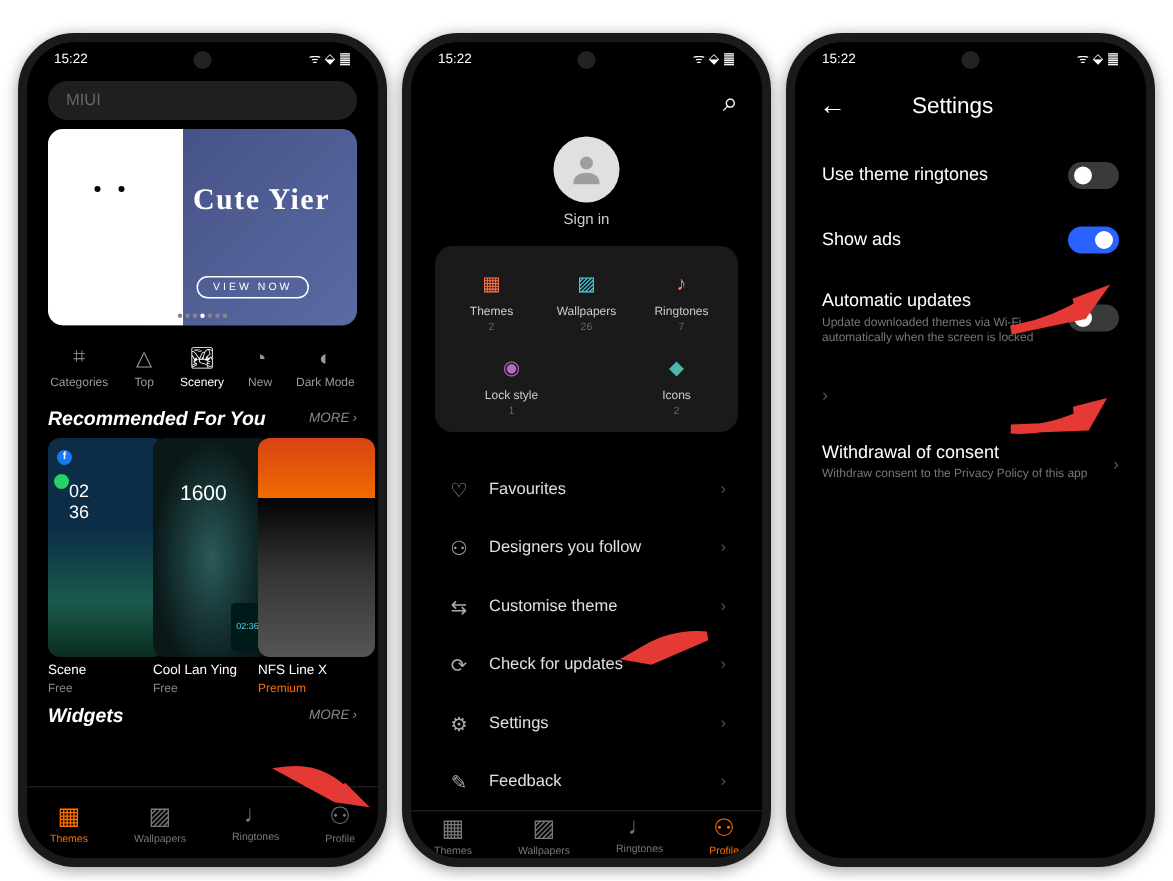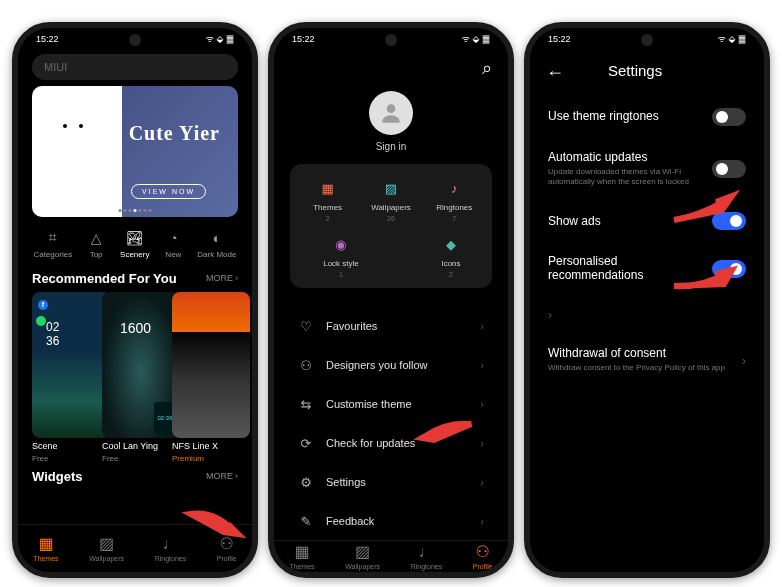--- a/index.html
+++ b/index.html
@@ -89,21 +89,21 @@
 .dots span { width:3px;height:3px;background:#888;border-radius:50%; }
 .dots span.on{background:#fff}
 .tab-row {
   display: flex; justify-content: space-around;
   padding: 6px 8px 10px;
 }
 .tab-item { display:flex; flex-direction:column; align-items:center; gap:3px; color:#999; font-size:8px; }
 .tab-item.active { color:#fff; }
 .tab-icon { width:18px; height:18px; display:flex;align-items:center;justify-content:center;font-size:14px; }
 .tab-item.active .tab-icon { filter: brightness(1.2); }
-.sec-head { display:flex;justify-content:space-between;align-items:center;padding:2px 14px 6px; }
+.sec-head { display:flex;justify-content:space-between;align-items:center;padding:2px 14px 6px;font-style:italic; }
 .sec-head h3{font-size:13px;font-weight:600}
 .sec-head a{font-size:9px;color:#888;display:flex;align-items:center;gap:2px}
 .theme-row { display:flex;gap:4px;padding:0 14px;overflow:hidden; }
 .theme-card { flex:0 0 auto; width:66px; display:flex;flex-direction:column;gap:3px; }
 .theme-img { width:78px; height:146px; border-radius:8px; background:#162a36; position:relative; }
 .theme-card:nth-child(1) .theme-img { background: linear-gradient(#0c2d45 40%, #1a5a4d 75%, #0a2d1d); }
 .theme-card:nth-child(2) .theme-img { background: radial-gradient(ellipse at 50% 55%, #2a5a5a 0%, #0a1818 70%); }
 .theme-card:nth-child(3) .theme-img { background: linear-gradient(#000 25%, #333 60%, #555); }
 .theme-card:nth-child(3) .theme-img::before{content:'';position:absolute;top:0;left:0;right:0;height:40px;background:linear-gradient(#d84315,#ef6c00);border-radius:8px 8px 0 0}
 .clk{position:absolute;top:28px;left:14px;font-size:12px;font-weight:300;color:#fff}
@@ -393,40 +393,32 @@
       <div class="setting-item">
         <div class="setting-text">
             <div class="setting-label">Use theme ringtones</div>
           </div>
         <div class="toggle">
             <div class="knob"></div>
           </div>
       </div>
       <div class="setting-item">
         <div class="setting-text">
+            <div class="setting-label">Show ads</div>
+          </div>
+        <div class="toggle on">
+            <div class="knob"></div>
+          </div>
+      </div>
+      <div class="setting-item">
+        <div class="setting-text">
             <div class="setting-label">Automatic updates</div>
             <div class="setting-desc">Update downloaded themes via Wi-Fi automatically when the screen is locked</div>
           </div>
         <div class="toggle">
-            <div class="knob"></div>
-          </div>
-      </div>
-      <div class="setting-item">
-        <div class="setting-text">
-            <div class="setting-label">Show ads</div>
-          </div>
-        <div class="toggle on">
-            <div class="knob"></div>
-          </div>
-      </div>
-      <div class="setting-item">
-        <div class="setting-text">
-            <div class="setting-label">Personalised recommendations</div>
-          </div>
-        <div class="toggle on">
             <div class="knob"></div>
           </div>
       </div>
       <div class="setting-item">
         <span class="chev2">›</span>
       </div>
       <div class="setting-item">
         <div class="setting-text">
             <div class="setting-label">Withdrawal of consent</div>
             <div class="setting-desc">Withdraw consent to the Privacy Policy of this app</div>

